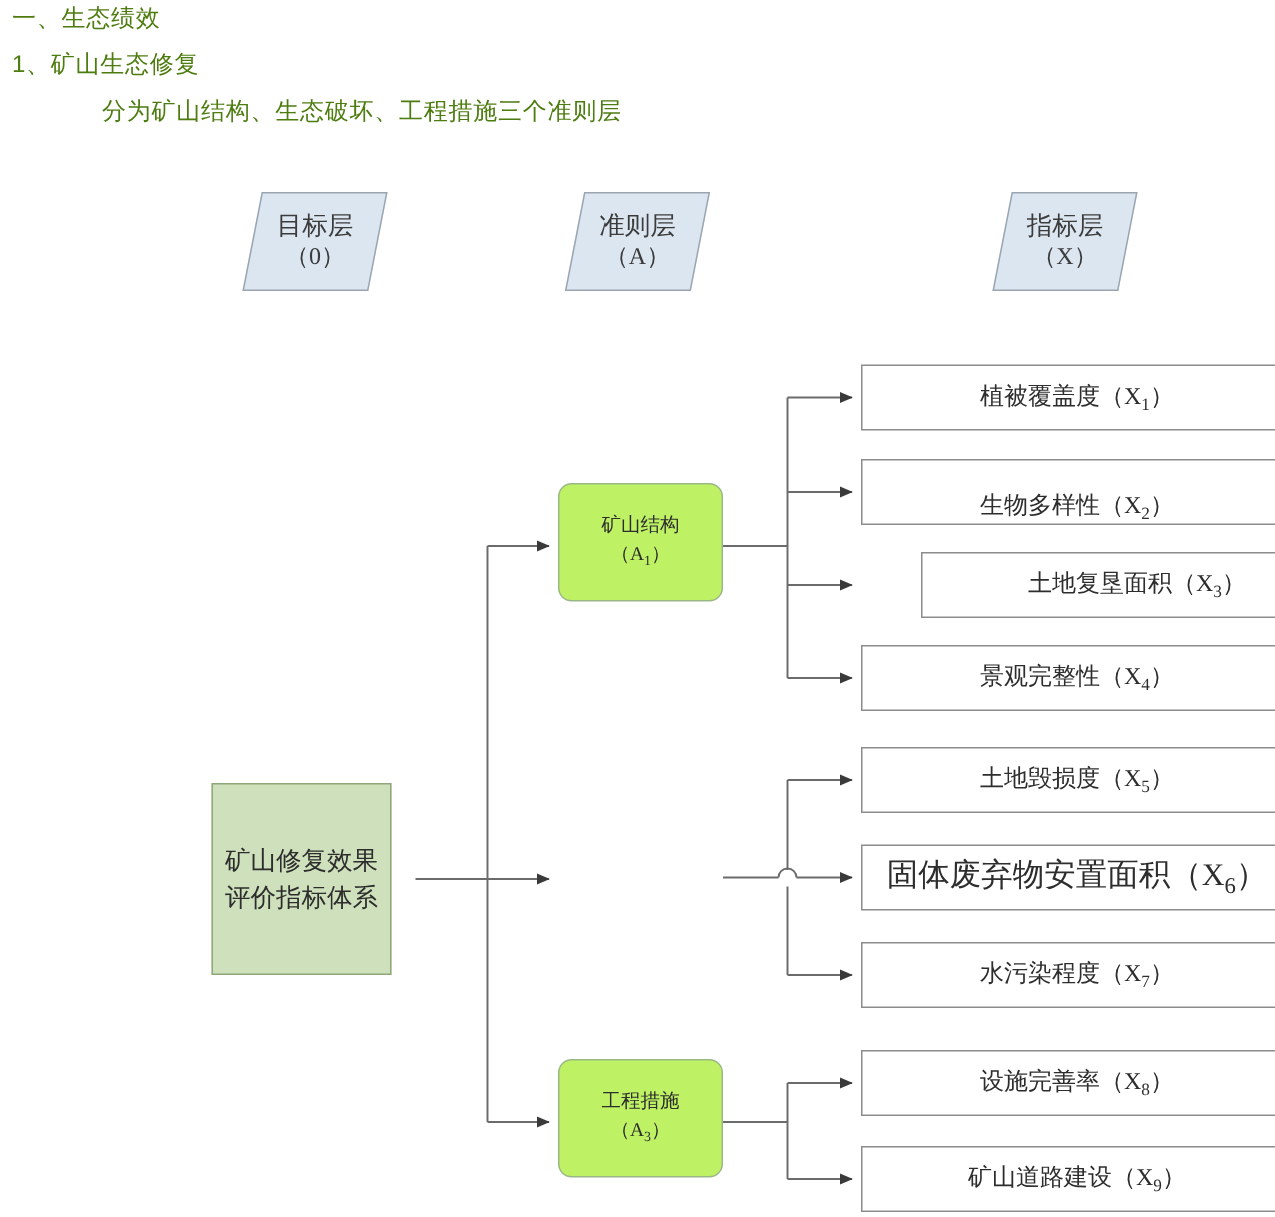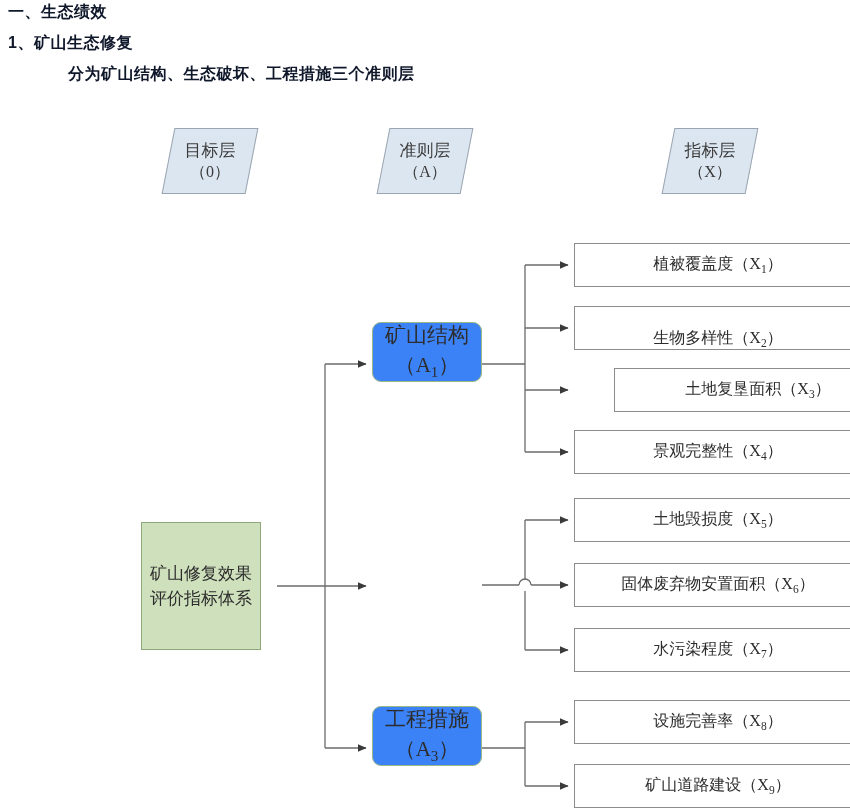--- a/index.html
+++ b/index.html
@@ -7,21 +7,21 @@
     width:850px;height:811px;
     background:#ffffff;
     font-family:"Liberation Sans", sans-serif;
     color:#404040;
     overflow:hidden;
     position:relative;
   }
   #stage{position:absolute;left:0;top:0;width:850px;height:811px;}
 
   
-  .heading{position:absolute;font-weight:bold;color:#0f172a;letter-spacing:0.5px;}
+  .heading{position:absolute;font-weight:normal;color:#4d7c0f;letter-spacing:0.5px;}
   #h-line1{left:8px;top:2px;font-size:16px;}
   #h-line2{left:8px;top:33px;font-size:16px;}
   #h-line3{left:42px;top:64px;font-size:16px;margin-left:26px;}
 
   
   .layer-chip{
     position:absolute;
     background:#dce6f1;
     border:1px solid #9aa5b1;
     transform:skewX(-11deg);
@@ -48,43 +48,43 @@
     text-align:center;
     font-family:"Liberation Serif", serif;
     color:#2d2d2d;
   }
   #root-node{
     left:141px;top:522px;width:120px;height:128px;
     background:#cfe0bc;border:1px solid #8fa87a;
     font-size:17px;line-height:1.5;padding:0 8px;
   }
   .criteria-node{
-    width:110px;height:60px;
-    background:#3b82f6;border:1px solid #9ab786;border-radius:9px;
-    font-size:21px;line-height:1.45;
+    width:110px;height:79px;
+    background:#bef264;border:1px solid #9ab786;border-radius:9px;
+    font-size:13px;line-height:1.45;
   }
   #crit-a1{left:372px;top:322px;}
   #crit-a2{left:372px;top:542px;}
   #crit-a3{left:372px;top:706px;}
 
   .index-node{
     left:574px;width:288px;height:44px;
     background:#ffffff;border:1px solid #8c8c8c;
     font-size:16px;white-space:nowrap;
   }
   #idx-x1{top:243px;}
   #idx-x2{top:306px;align-items:flex-end;}
   #idx-x3{top:368px;margin-left:40px;}
   #idx-x4{top:430px;}
   #idx-x5{top:498px;}
   #idx-x6{top:563px;}
   #idx-x7{top:628px;}
   #idx-x8{top:700px;}
   #idx-x9{top:764px;}
-  #idx-x6 .node-label{font-size:16px;}
+  #idx-x6 .node-label{font-size:21px;}
 
   .node-label{display:block;}
   sub{font-size:0.72em;}
 
   
   #wires{position:absolute;left:0;top:0;width:850px;height:811px;pointer-events:none;}
 </style>
 </head>
 <body>
 

